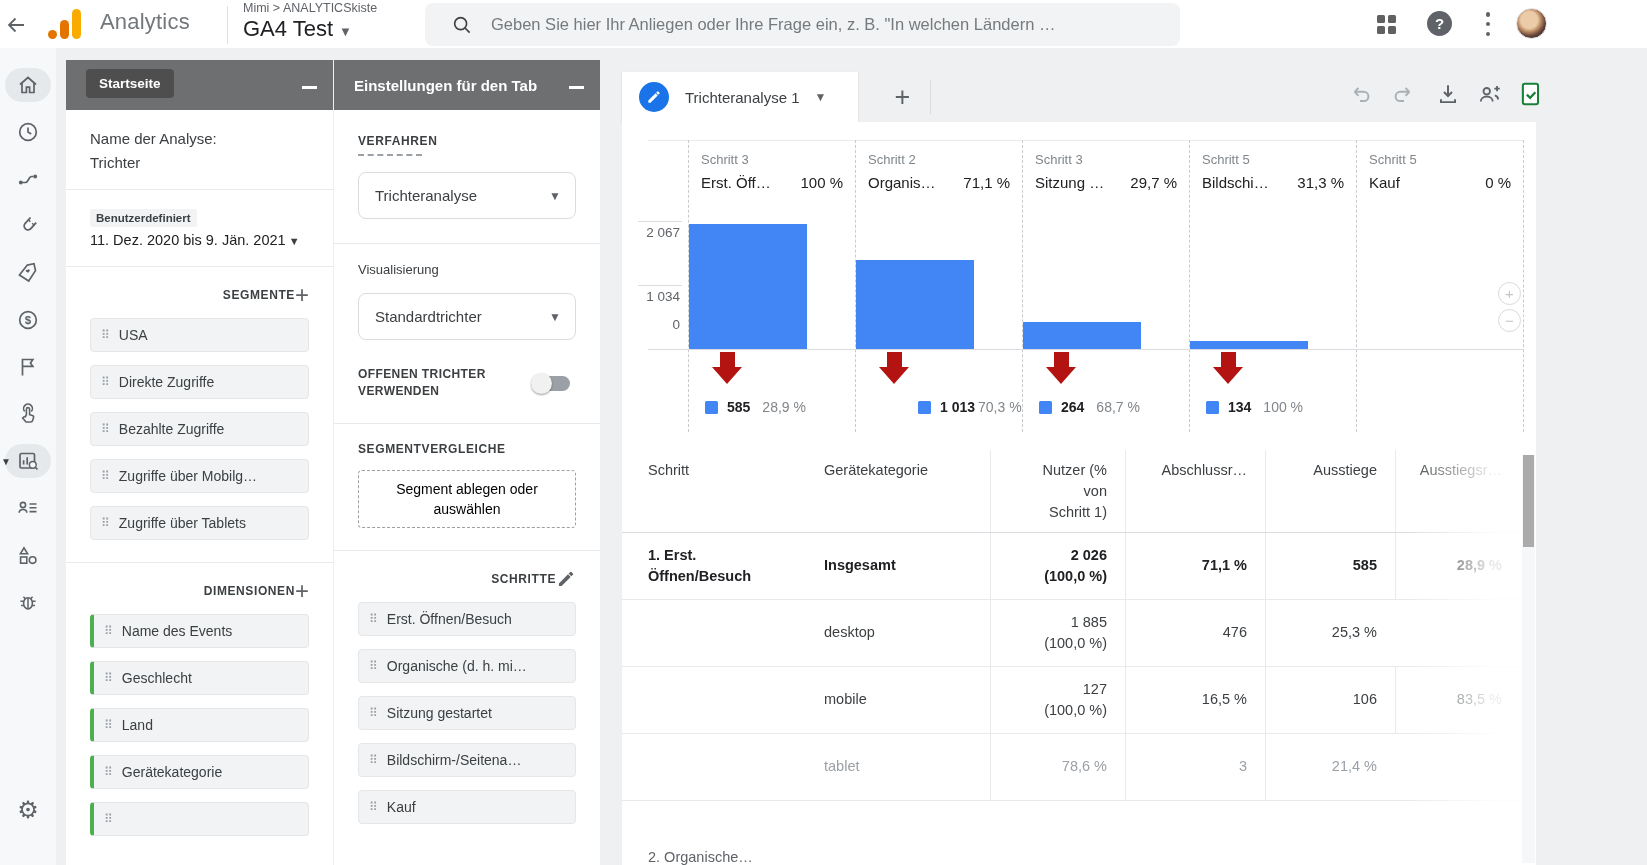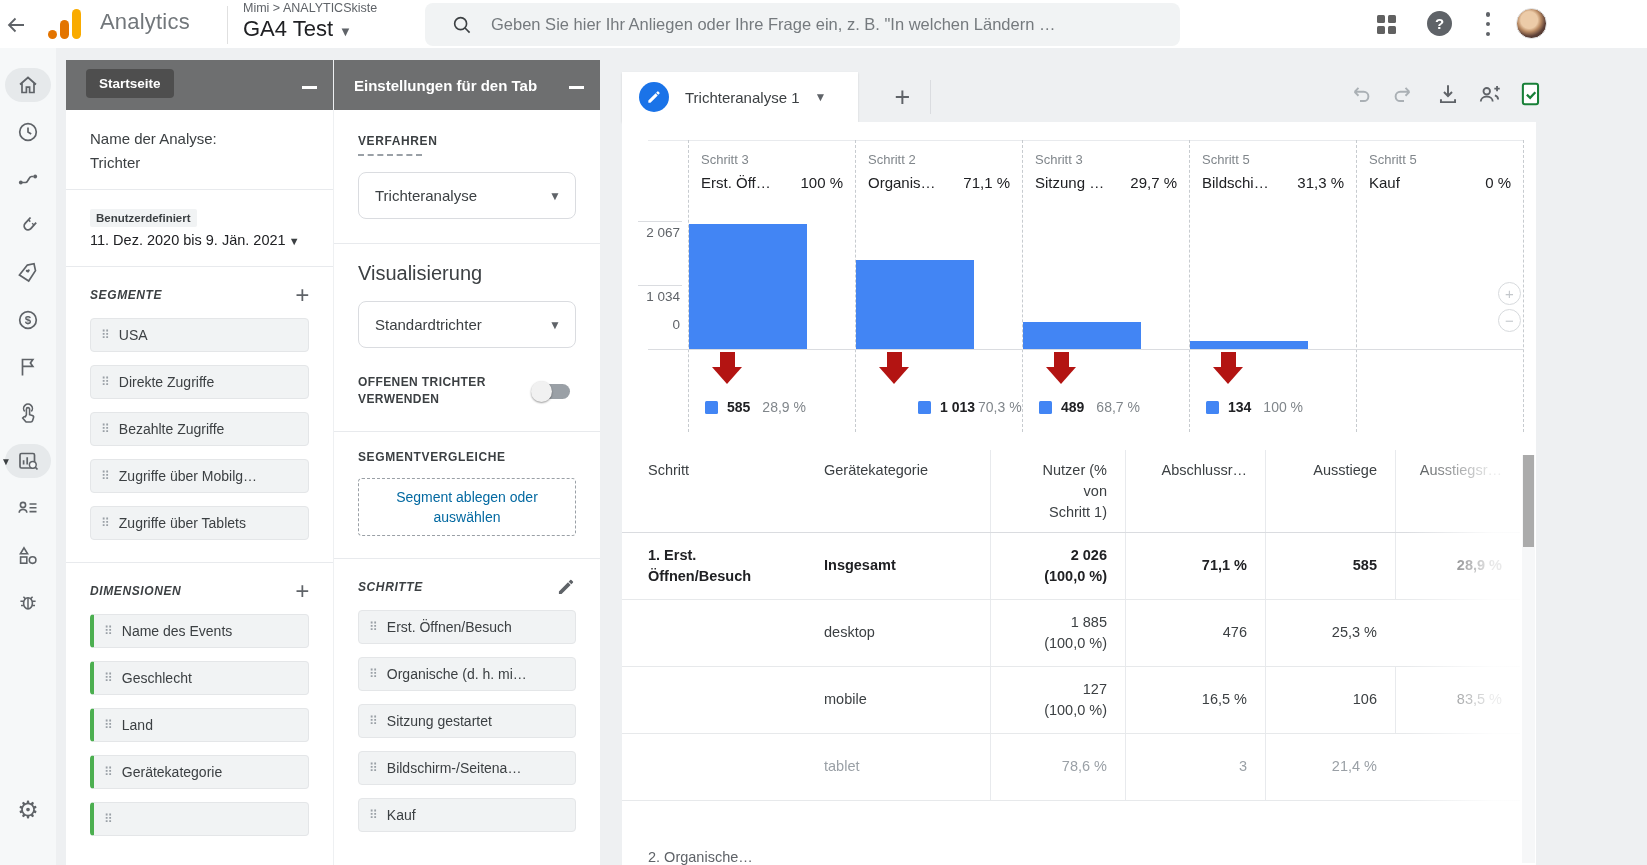--- a/index.html
+++ b/index.html
@@ -49,37 +49,37 @@
   .panel-header .ph-title { font-size:15px; font-weight:bold; white-space:nowrap; }
   .minimize { position:absolute; right:16px; top:26px; width:15px; height:2.5px; background:#fff; cursor:pointer; }
   .tooltip-chip { position:absolute; left:20px; top:9px; background:#4e4e4e; color:#fff; font-size:13.5px; font-weight:bold; padding:7px 13px; border-radius:4px; cursor:default; }
   .panel-body { padding:0 24px; }
   .panel-divider { border:none; border-top:1px solid #e8eaed; margin:18px -24px; }
   .field-label { font-size:15px; color:#3c4043; }
   .analysis-name { font-size:15px; color:#3c4043; margin-top:7px; }
   .date-badge { display:inline-block; background:#f1f3f4; color:#3c4043; font-size:11.5px; font-weight:bold; padding:3px 6px; border-radius:2px; }
   .date-range { font-size:14.5px; color:#202124; margin-top:5px; cursor:pointer; white-space:nowrap; }
   .date-range .caret { font-size:11px; color:#3c4043; margin-left:3px; }
-  .section-head { display:flex; align-items:center; justify-content:space-between; margin-top:8px;font-style:italic; }
+  .section-head { display:flex; align-items:center; justify-content:flex-end; margin-top:8px; }
   .section-title { font-size:12px; font-weight:bold; letter-spacing:.6px; color:#3c4043; }
   .plus-btn { font-size:24px; font-weight:300; color:#5f6368; cursor:pointer; line-height:20px; }
   .chip { position:relative; display:flex; align-items:center; height:34px; background:#f1f3f4; border:1px solid #e4e6e8; border-radius:4px; margin-top:13px; padding:0 10px; cursor:grab; overflow:hidden; }
   .chip .drag { color:#9aa0a6; font-size:12px; margin-right:10px; letter-spacing:-1px; }
   .chip .chip-label { font-size:14px; color:#3c4043; white-space:nowrap; overflow:hidden; }
   .chip.green { border-left:4px solid #4caf50; }
   .dashed-underline { width:64px; border-bottom:2px dashed #9aa0a6; margin-top:6px; }
   .select-box { display:flex; align-items:center; justify-content:space-between; height:47px; border:1px solid #dadce0; border-radius:8px; padding:0 14px 0 16px; margin-top:16px; cursor:pointer; }
   .select-box .sel-val { font-size:15px; color:#3c4043; }
   .select-box .caret { font-size:12px; color:#5f6368; }
-  .sub-label { font-size:20px; color:#3c4043; }
+  .sub-label { font-size:13px; color:#3c4043; }
   .toggle-row { display:flex; align-items:center; justify-content:space-between; margin-top:26px; }
   .toggle-label { font-size:12px; font-weight:bold; letter-spacing:.4px; color:#3c4043; width:160px; line-height:1.45; }
   .toggle { position:relative; width:36px; height:15px; background:#9aa0a6; border-radius:8px; cursor:pointer; flex:none; margin-right:6px; }
   .toggle .knob { position:absolute; left:-3px; top:-3px; width:21px; height:21px; border-radius:50%; background:#f1f1f1; box-shadow:0 1px 2px rgba(0,0,0,.4); }
-  .dropzone { border:1px dashed #9aa0a6; border-radius:4px; margin-top:14px; padding:8px 10px; text-align:center; font-size:14px; color:#0369a1; line-height:1.45; cursor:pointer; }
+  .dropzone { border:1px dashed #9aa0a6; border-radius:4px; margin-top:14px; padding:8px 10px; text-align:center; font-size:14px; color:#000000; line-height:1.45; cursor:pointer; }
   .pencil-icon { cursor:pointer; }
 
   
   .tabstrip { position:absolute; left:600px; top:48px; right:0; height:74px; }
   .tab-active { position:absolute; left:22px; top:24px; width:236px; height:50px; background:#fff; display:flex; align-items:center; box-shadow:0 1px 2px rgba(0,0,0,.12); cursor:pointer; }
   .tab-pencil { width:30px; height:30px; border-radius:50%; background:#1a73e8; margin-left:17px; flex:none; display:flex; align-items:center; justify-content:center; }
   .tab-label { margin-left:16px; font-size:15px; color:#3c4043; white-space:nowrap; }
   .tab-caret { margin-left:15px; font-size:12px; color:#5f6368; }
   .newtab-btn { position:absolute; left:276px; top:24px; width:53px; height:50px; display:flex; align-items:center; justify-content:center; font-size:27px; font-weight:300; color:#5f6368; cursor:pointer; }
   .newtab-sep { position:absolute; left:330px; top:32px; width:1px; height:34px; background:#dadce0; }
@@ -506,21 +506,21 @@
             <span class="fun-pct">29,7 %</span>
           </div>
         </div>
         <div class="fbar" style="left: 401px; width: 118px; top: 200px; height: 27px; background: rgb(66, 133, 244);"></div>
         <div class="farrow" style="left: 424px; top: 230px;">
           <div class="shaft" style="background: rgb(179, 20, 18);"></div>
           <div class="head" style="border-top: 17px solid rgb(179, 20, 18);"></div>
         </div>
         <div class="flegend" style="left: 417px;">
           <span class="sq" style="background: rgb(66, 133, 244);"></span>
-          <span class="n">489</span>
+          <span class="n">264</span>
           <span class="p" style="margin-left: 12px;">68,7 %</span>
         </div>
         <div class="fun-dash" style="left: 567px;"></div>
         <div class="fun-head" style="left: 580px;">
           <div class="fun-step">Schritt 5</div>
           <div class="fun-nameline">
             <span class="fun-name">Bildschi…</span>
             <span class="fun-pct">31,3 %</span>
           </div>
         </div>

